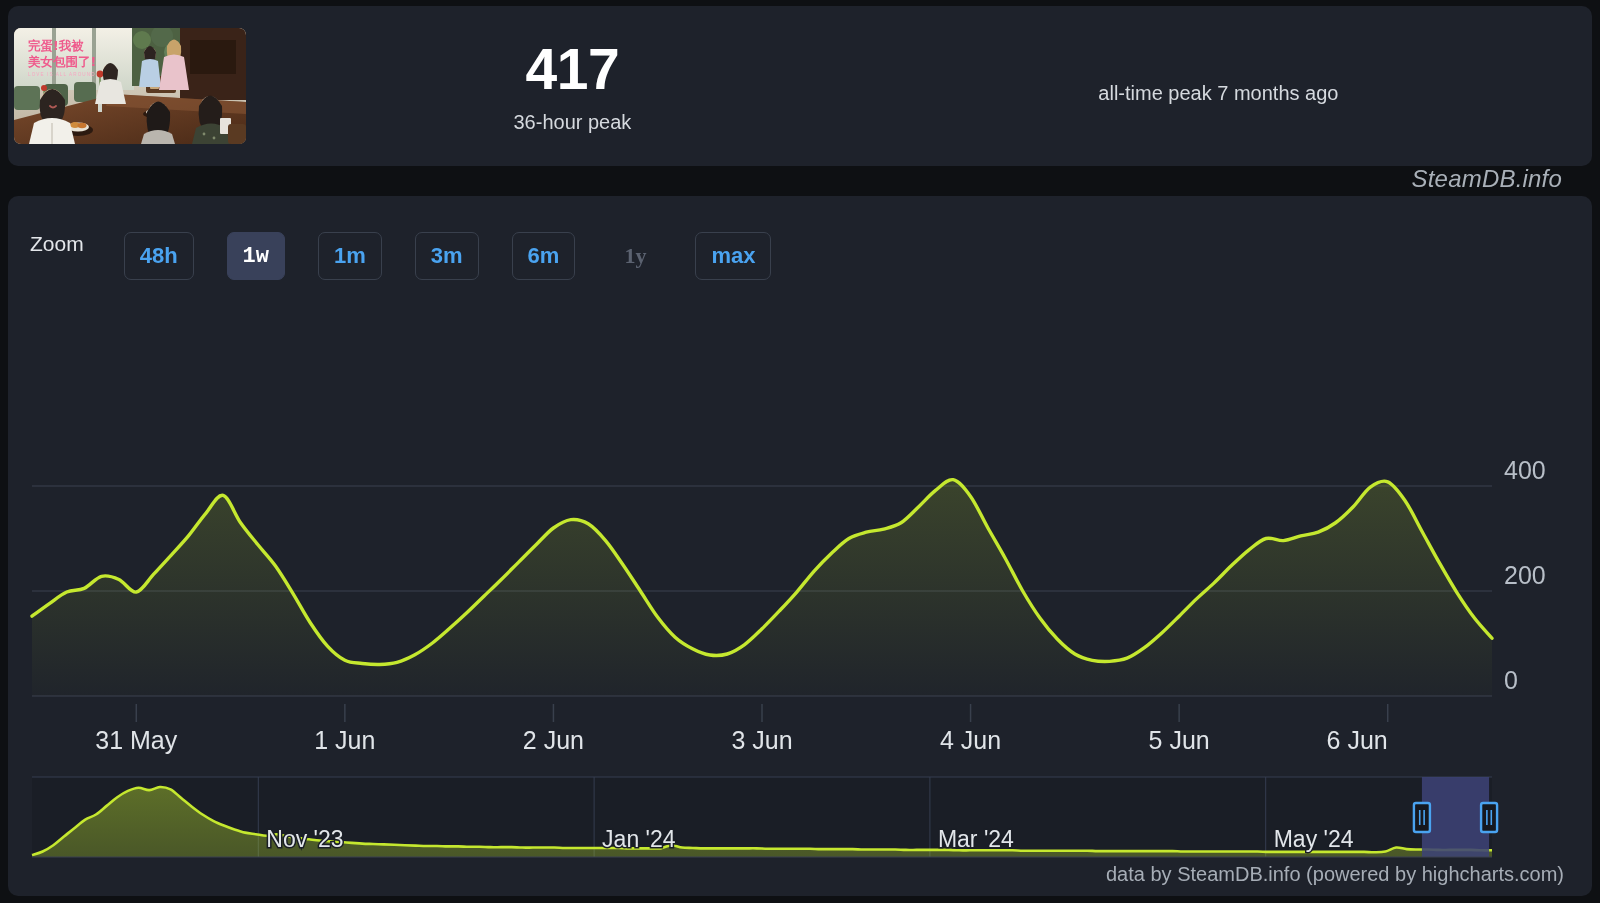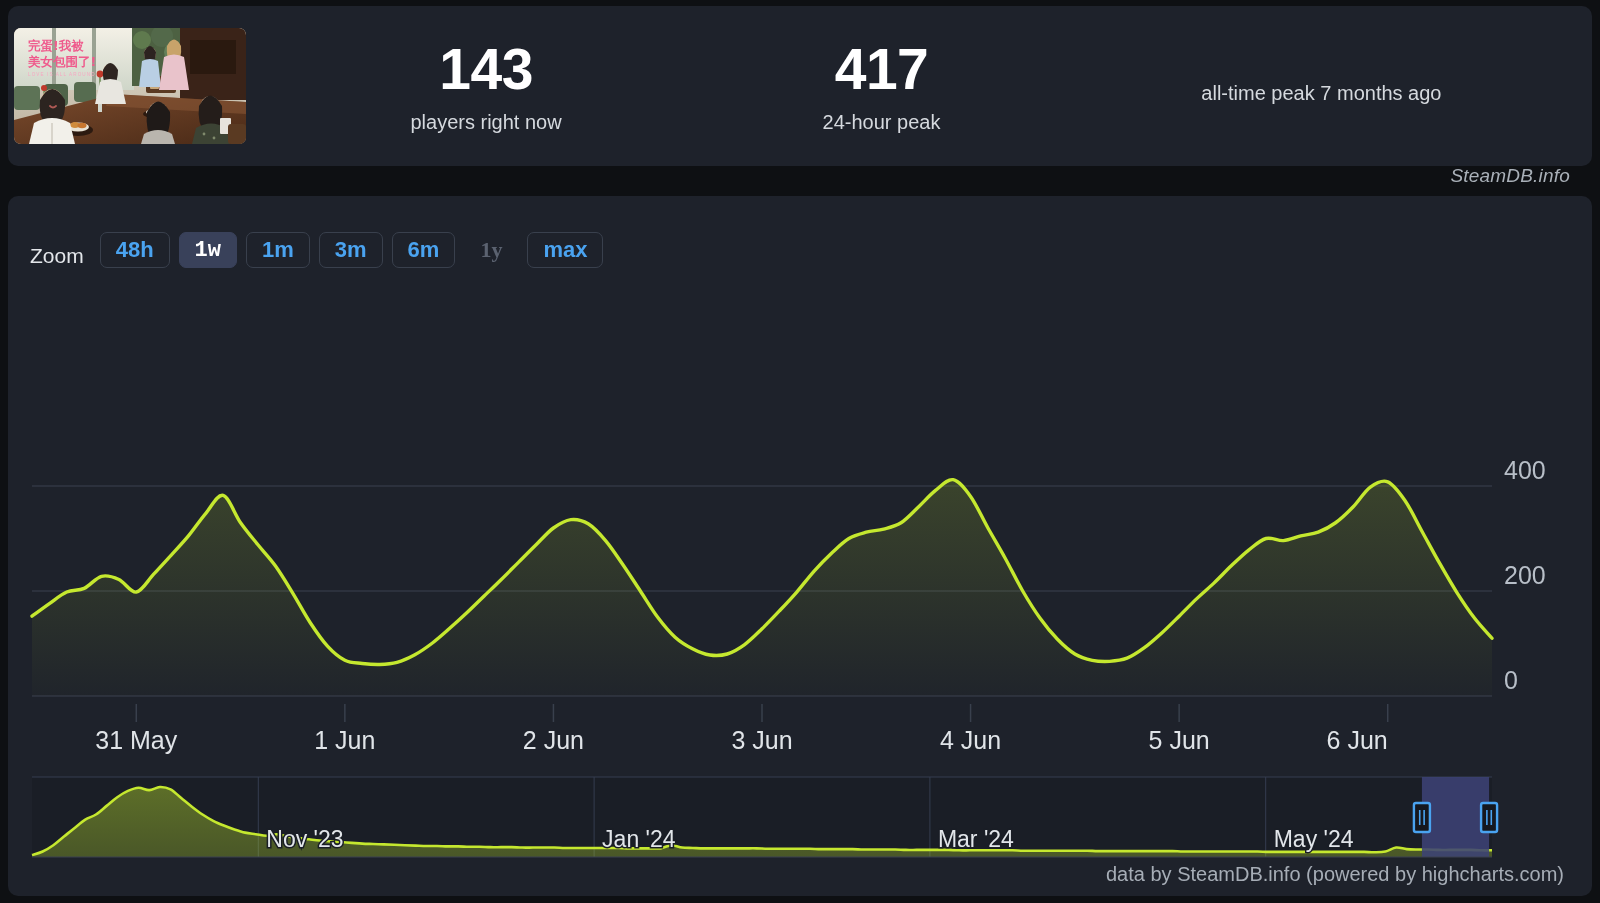--- a/index.html
+++ b/index.html
@@ -70,23 +70,23 @@
   .stat-label {
     margin-top: 14px;
     font-size: 20px;
     color: #d5d9de;
     white-space: nowrap;
   }
 
   
   .watermark {
     position: absolute;
-    right: 30px;
+    right: 38px;
     top: 165px;
-    font-size: 19px;
+    font-size: 24px;
     font-style: italic;
     color: #a9b0b8;
     letter-spacing: 0.2px;
   }
 
   
   .chart-card {
     position: absolute;
     left: 8px;
     top: 196px;
@@ -94,32 +94,33 @@
     height: 700px;
     background: #1e222b;
     border-radius: 10px;
     box-sizing: border-box;
   }
 
   
   .zoom-row {
     position: absolute;
     left: 22px;
-    top: 30px;
+    top: 36px;
     display: flex;
-    align-items: flex-end;
+    align-items: flex-start;
     height: 42px;
+    gap: 24px;
   }
   .zoom-label {
     font-size: 21px;
     color: #e3e6ea;
     margin-right: 16px;
   }
   .zoom-btn {
-    height: 36px;
+    height: 48px;
     min-width: 40px;
     padding: 0 15px;
     margin-right: 9px;
     border: 1px solid #39404d;
     border-radius: 7px;
     background: transparent;
     color: #4aa3f0;
     font-size: 22px;
     font-weight: bold;
     font-family: "Liberation Sans", sans-serif;
@@ -265,26 +266,22 @@
         <rect x="214" y="96" width="18" height="20" rx="3" fill="#5a3a22"></rect>
 
         <text x="14" y="22" font-family="DejaVu Sans, sans-serif" font-size="12.5" font-weight="bold" fill="#ef5a8c">完蛋!我被</text>
         <text x="14" y="38" font-family="DejaVu Sans, sans-serif" font-size="12.5" font-weight="bold" fill="#ef5a8c">美女包围了!</text>
         <text x="14" y="48" font-family="Liberation Sans, sans-serif" font-size="4.6" letter-spacing="1.1" fill="#f6a8c2">LOVE IS ALL AROUND</text>
       </svg>
     </div>
 
     <div class="stat-group">
       <div class="stat">
-        <div class="stat-value">143</div>
-        <div class="stat-label">players right now</div>
-      </div>
-      <div class="stat">
         <div class="stat-value">417</div>
-        <div class="stat-label">24-hour peak</div>
+        <div class="stat-label">36-hour peak</div>
       </div>
       <div class="stat">
         <div class="stat-label">all-time peak 7 months ago</div>
       </div>
     </div>
   </div>
 
   <div class="watermark">SteamDB.info</div>
 
   <div class="chart-card">

